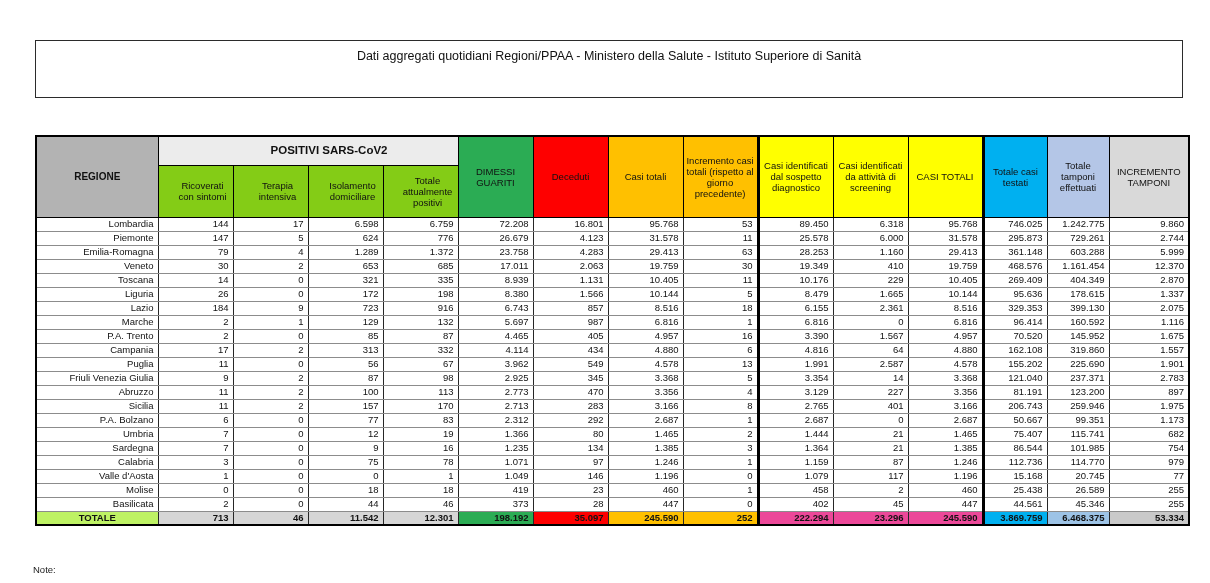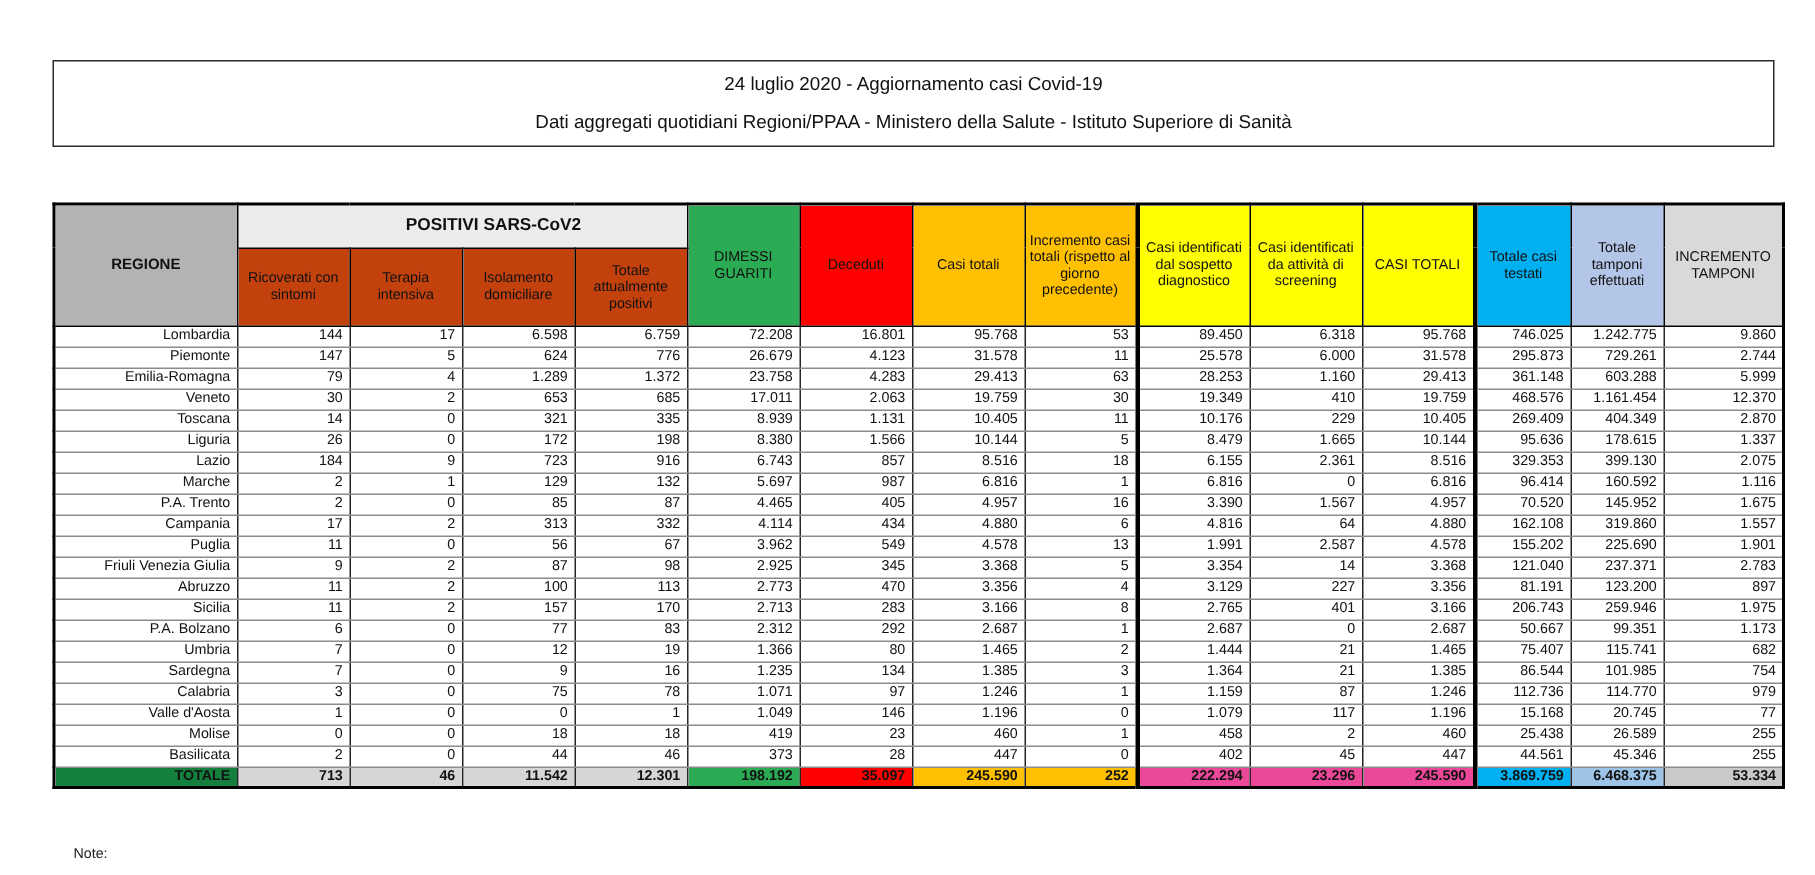--- a/index.html
+++ b/index.html
@@ -20,60 +20,59 @@
     position:absolute; left:35px; top:135px; border-collapse:collapse;
     table-layout:fixed; width:1153px; border:2px solid #000;
   }
   th, td { box-sizing:border-box; overflow:hidden; }
   th {
     border:1px solid #000; font-weight:normal; font-size:9.5px; line-height:11px;
     text-align:center; vertical-align:middle; padding:1px 2px; color:#111;
   }
   th.regione-h { background:#b3b3b3; font-weight:bold; font-size:10px;margin-top:36px; }
   th.group-h  { background:#ececec; font-weight:bold; font-size:11.5px; height:29px;padding-left:44px; }
-  th.sub      { background:#c2410c; height:52px; }
+  th.sub      { background:#84cc16; height:52px;padding-left:16px; }
   th.green { background:#2bac54; }
   th.red   { background:#fe0000; }
   th.orange{ background:#ffc000; }
   th.yellow{ background:#ffff00; }
   th.cyan  { background:#00b0f0; }
   th.lblue { background:#b4c6e7; }
   th.lgray { background:#d9d9d9; }
   td {
     border-left:1px solid #262626; border-right:1px solid #262626;
     border-top:1px solid #8c8c8c; border-bottom:1px solid #8c8c8c;
     font-size:9.5px; height:14px; line-height:12px; padding:0 4px;
     white-space:nowrap; background:#ffffff; color:#111;
   }
   td.num { text-align:right; }
   td.region { text-align:right; }
   
   .c9  { border-left:3px solid #000 !important; }
   .c12 { border-left:3px solid #000 !important; }
   
   td.tot { font-weight:bold; border-top:1px solid #000; border-bottom:1px solid #000; }
-  td.t0  { background:#15803d; }
+  td.t0  { background:#bef264; text-align:center; }
   td.t1, td.t2, td.t3, td.t4 { background:#d6d6d6; }
   td.t5  { background:#2bac54; }
   td.t6  { background:#fe0000; }
   td.t7, td.t8 { background:#ffc000; }
   td.t9, td.t10, td.t11 { background:#ec4899;padding-left:24px; }
   td.t12 { background:#00b0f0; }
   td.t13 { background:#9dc3e6; }
   td.t14 { background:#c9c9c9; }
   
-  .note { position:absolute; left:49px; top:564px; font-size:9.5px; color:#222; }
+  .note { position:absolute; left:33px; top:564px; font-size:9.5px; color:#222; }
 </style>
 </head>
 <body>
 
 <div class="page">
 
   <div class="title-box">
-    <div class="title-line">24 luglio 2020 - Aggiornamento casi Covid-19</div>
     <div class="title-line">Dati aggregati quotidiani Regioni/PPAA - Ministero della Salute - Istituto Superiore di Sanità</div>
   </div>
 
   <table class="covid">
     <colgroup>
       <col style="width:122px">
       <col style="width:75px">
         <col style="width:75px">
         <col style="width:75px">
         <col style="width:75px">

